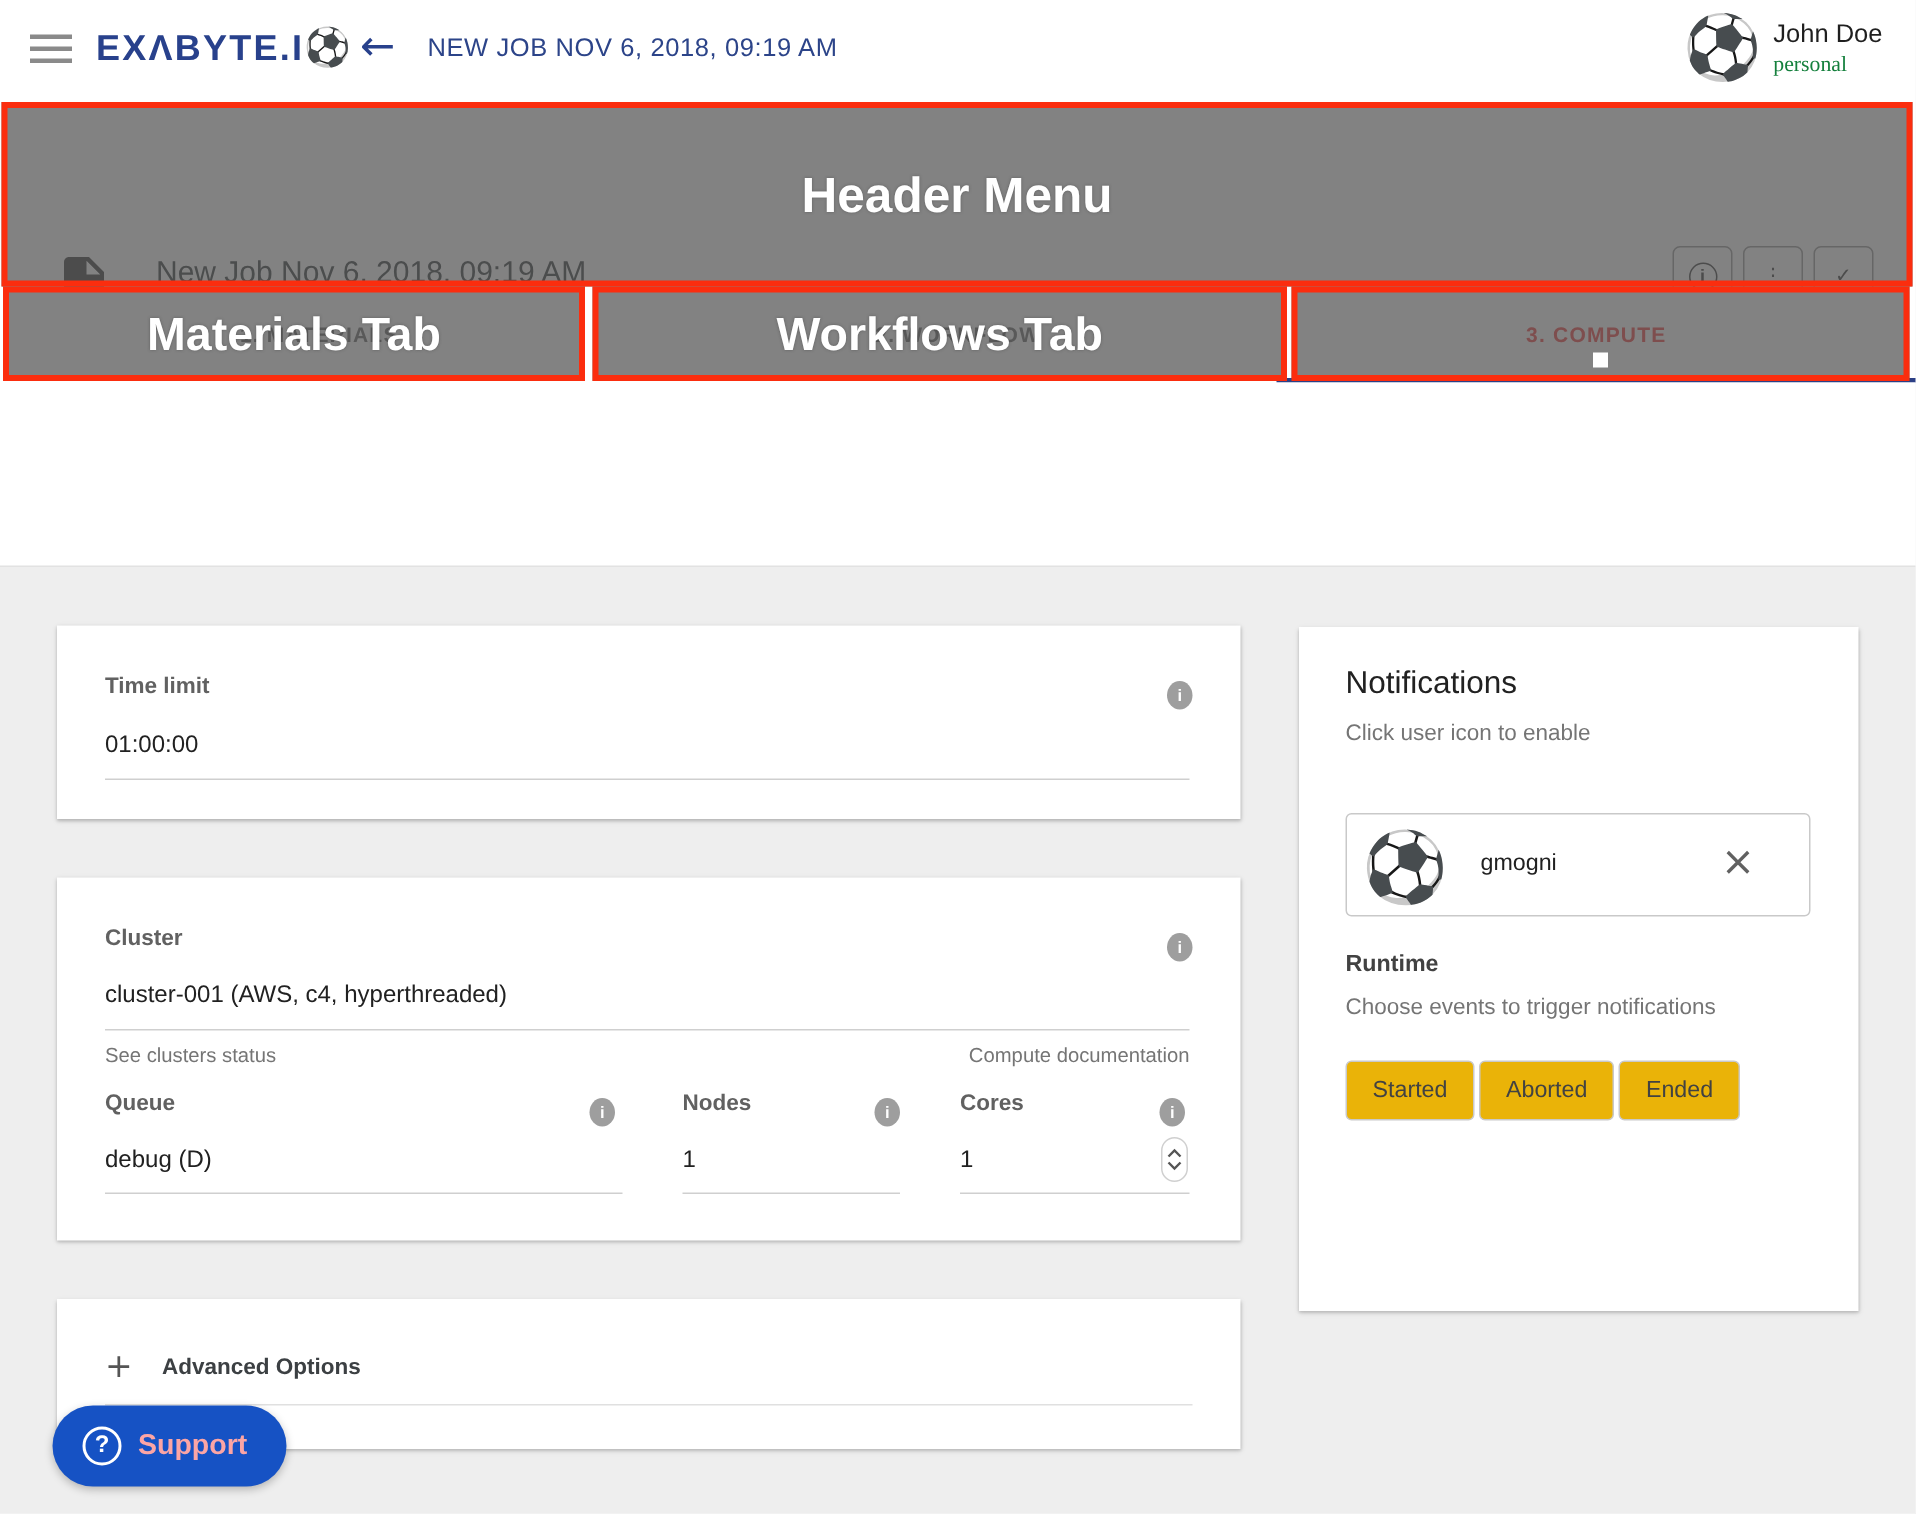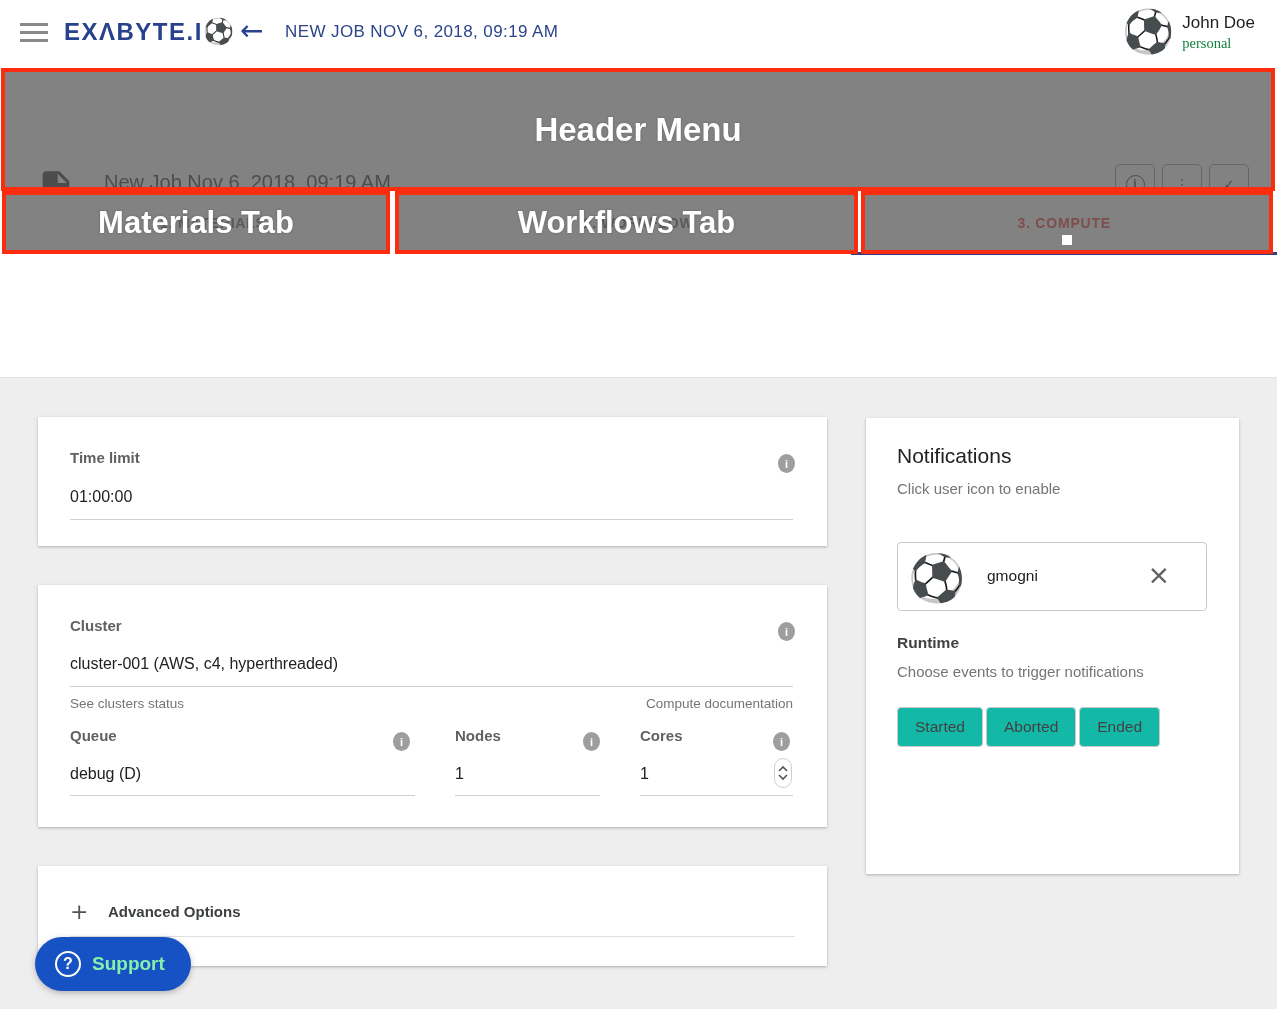--- a/index.html
+++ b/index.html
@@ -117,32 +117,32 @@
   .chip-avatar { position:absolute; left:15px; top:11px; width:48px; height:48px;
                  color:#25418e; font-size:46px; line-height:1; display:flex;
                  align-items:center; justify-content:center; }
   .chip-name { position:absolute; left:89px; top:24px; font-size:15.5px; color:#212121; }
   .chip-close { position:absolute; right:36px; top:18px; font-size:27px; color:#616161;
                 cursor:pointer; line-height:1; }
   .events-title { position:absolute; left:31px; top:216px; font-size:15.5px; font-weight:bold; color:#424242; }
   .events-sub { position:absolute; left:31px; top:245px; font-size:15px; color:#757575; }
   .event-btns { position:absolute; left:31px; top:289px; display:flex; gap:3px; }
   .event-btn { height:40px; padding:0 17px; border:1px solid #c9c9c9; border-radius:4px;
-               background:#14b8a6; font-size:15.5px; color:#424242; display:flex;
+               background:#eab308; font-size:15.5px; color:#424242; display:flex;
                align-items:center; cursor:pointer;
                font-family:"Liberation Sans","DejaVu Sans",sans-serif; }
 
   
   .support { position:absolute; left:35px; top:937px; height:54px; padding:0 26px 0 20px;
              border-radius:27px; background:#1652c4; display:flex; align-items:center;
              gap:11px; cursor:pointer; z-index:30; box-shadow:0 2px 6px rgba(0,0,0,0.25); }
   .support-q { width:26px; height:26px; border:2.5px solid #fff; border-radius:50%; color:#fff;
                font-size:16px; font-weight:bold; display:flex; align-items:center;
                justify-content:center; }
-  .support-label { color:#86efac; font-size:19px; font-weight:bold; }
+  .support-label { color:#fca5a5; font-size:19px; font-weight:bold; }
 </style>
 </head>
 <body>
 
 <div class="topbar">
   <div class="hamburger">
     <span></span>
       <span></span>
       <span></span>
   </div>

